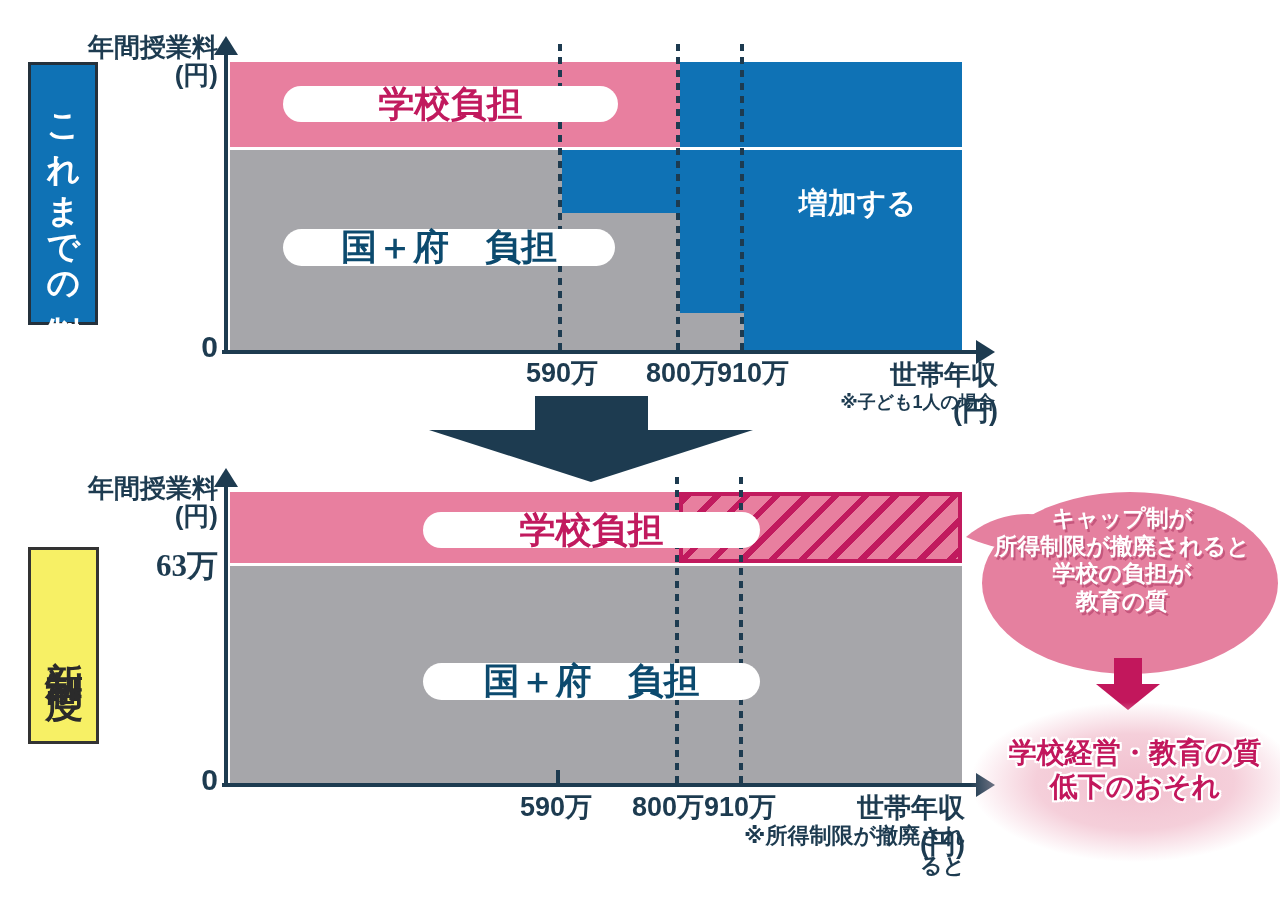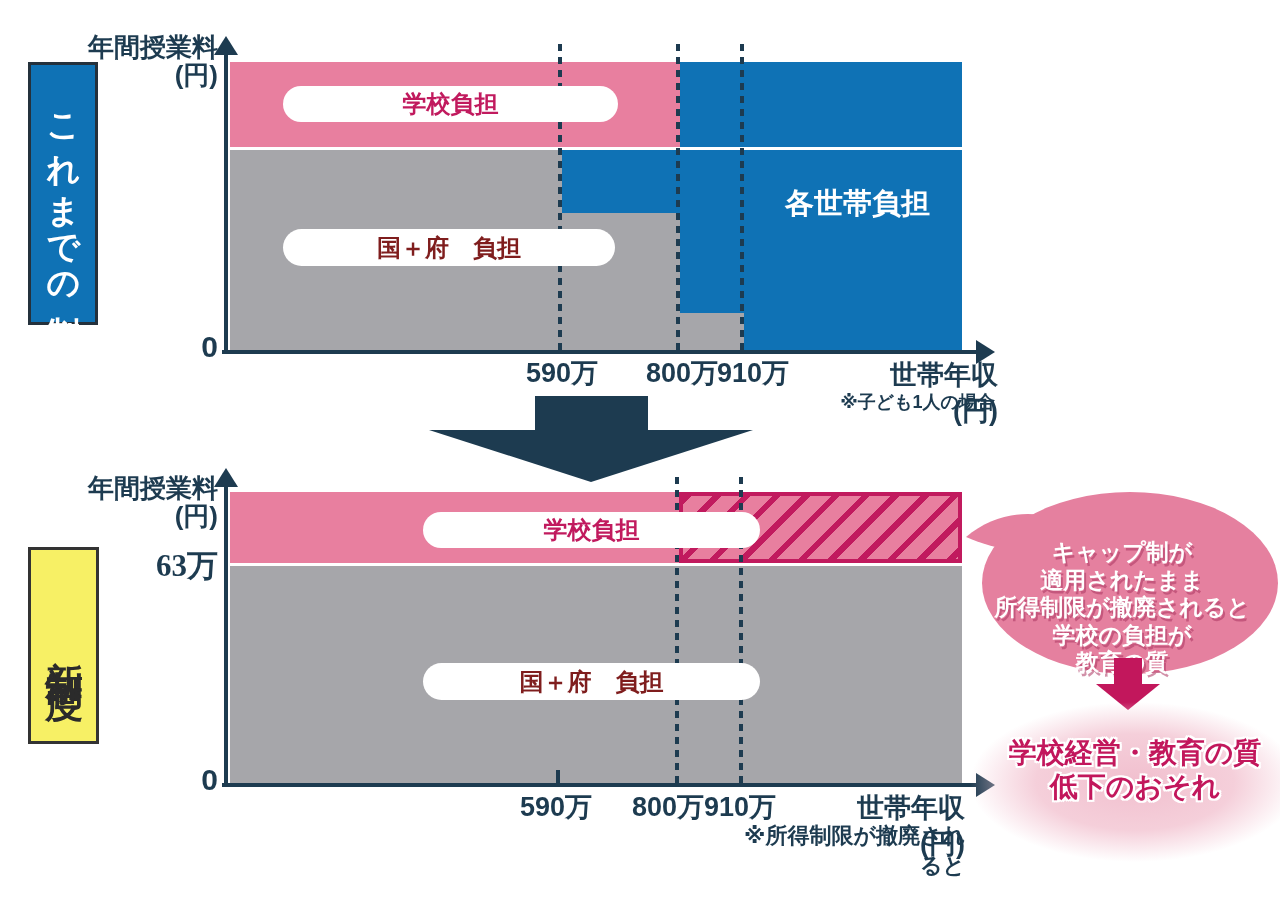--- a/index.html
+++ b/index.html
@@ -14,23 +14,23 @@
   .plot{position:absolute;}
   .seg{position:absolute;}
   .pink{background:#e87f9f;}
   .blue{background:#0f72b5;}
   .gray{background:#a6a6aa;}
   .whiteline{position:absolute;background:#ffffff;}
   .axisline{position:absolute;background:#1d3b50;}
   .dotline{position:absolute;width:4px;
            background:repeating-linear-gradient(180deg,#1d3b50 0 7px,rgba(0,0,0,0) 7px 13px);}
   .pill{position:absolute;background:#fff;border-radius:19px;display:flex;
-        align-items:center;justify-content:center;font-weight:bold;font-size:24px;}
+        align-items:center;justify-content:center;font-weight:bold;font-size:36px;}
   .pill.school{color:#c11a5e;}
-  .pill.gov{color:#7f1d1d;text-align:right;}
+  .pill.gov{color:#0c4a6e;text-align:right;}
   .sidebox{position:absolute;display:flex;align-items:center;justify-content:center;
            writing-mode:vertical-rl;text-orientation:upright;font-weight:bold;}
   .tick{position:absolute;width:100px;text-align:center;font-size:27px;font-weight:bold;color:#1d3b50;}
   .ylab{position:absolute;left:40px;width:178px;text-align:right;color:#1d3b50;font-weight:bold;}
   .hatch{position:absolute;box-sizing:border-box;border:4px solid #c11a5e;background-color:#e87f9f;
          background-image:repeating-linear-gradient(135deg,#c11a5e 0 6px,rgba(0,0,0,0) 6px 21px);}
   .arrowhead{position:absolute;width:0;height:0;}
   .bubble-text{position:absolute;text-align:center;font-weight:bold;color:#fff;font-size:23px;
                line-height:27.5px;text-shadow:2px 3px 0 rgba(171,53,97,0.55);}
   .risk-text{position:absolute;text-align:center;font-weight:bold;color:#c2175c;font-size:28px;line-height:34px;
@@ -63,21 +63,21 @@
   <div class="dotline" style="left:676px;top:44px;height:306px;"></div>
   <div class="dotline" style="left:740px;top:44px;height:306px;"></div>
 
   <div class="axisline" style="left:224px;top:52px;width:4px;height:302px;"></div>
   <div class="arrowhead" style="left:214px;top:36px;border-left:12px solid rgba(0,0,0,0);border-right:12px solid rgba(0,0,0,0);border-bottom:19px solid #1d3b50;"></div>
   <div class="axisline" style="left:222px;top:350px;width:756px;height:4px;"></div>
   <div class="arrowhead" style="left:976px;top:340px;border-top:12px solid rgba(0,0,0,0);border-bottom:12px solid rgba(0,0,0,0);border-left:19px solid #1d3b50;"></div>
 
   <div class="pill school" style="left:283px;top:86px;width:335px;height:36px;">学校負担</div>
   <div class="pill gov" style="left:283px;top:229px;width:332px;height:37px;">国＋府　負担</div>
-  <div class="abs bold c" style="left:765px;top:184px;width:185px;color:#fff;font-size:29px;">各世帯負担</div>
+  <div class="abs bold c" style="left:765px;top:184px;width:185px;color:#fff;font-size:29px;">増加する</div>
 
   <div class="tick" style="left:512px;top:355px;">590万</div>
   <div class="tick" style="left:632px;top:355px;">800万</div>
   <div class="tick" style="left:703px;top:355px;">910万</div>
   <div class="abs bold r navy" style="left:850px;top:357px;width:148px;font-size:27px;">世帯年収(円)</div>
   <div class="abs bold r navy" style="left:810px;top:390px;width:185px;font-size:18px;">※子ども1人の場合</div>
 
   <div class="abs" style="left:429px;top:396px;width:325px;height:86px;">
     <div class="abs" style="left:106px;top:0;width:113px;height:36px;background:#1d3b50;"></div>
     <div class="arrowhead" style="left:0;top:34px;border-left:162px solid rgba(0,0,0,0);border-right:162px solid rgba(0,0,0,0);border-top:52px solid #1d3b50;"></div>
@@ -112,23 +112,22 @@
   <div class="tick" style="left:506px;top:789px;">590万</div>
   <div class="tick" style="left:618px;top:789px;">800万</div>
   <div class="tick" style="left:690px;top:789px;">910万</div>
   <div class="abs bold r navy" style="left:817px;top:790px;width:148px;font-size:27px;">世帯年収(円)</div>
   <div class="abs bold r navy" style="left:730px;top:821px;width:235px;font-size:22px;">※所得制限が撤廃されると</div>
 
   <svg class="abs" style="left:958px;top:490px;" width="322" height="188" viewBox="0 0 322 188">
     <path d="M 8 47 C 34 25, 66 19, 98 28 L 106 68 C 66 64, 32 58, 8 47 Z" fill="#e5809f"></path>
     <ellipse cx="172" cy="93" rx="148" ry="91" fill="#e5809f"></ellipse>
   </svg>
-  <div class="bubble-text" style="left:968px;top:505px;width:308px;margin-top:34px;">
+  <div class="bubble-text" style="left:968px;top:505px;width:308px;">
     <div>キャップ制が</div>
-    <div>適用されたまま</div>
     <div>所得制限が撤廃されると</div>
     <div>学校の負担が</div>
     <div>教育の質</div>
   </div>
 
   <div class="abs" style="left:1096px;top:658px;width:64px;height:52px;">
     <div class="abs" style="left:18px;top:0;width:28px;height:26px;background:#c2175c;"></div>
     <div class="arrowhead" style="left:0;top:26px;border-left:32px solid rgba(0,0,0,0);border-right:32px solid rgba(0,0,0,0);border-top:26px solid #c2175c;"></div>
   </div>
 

